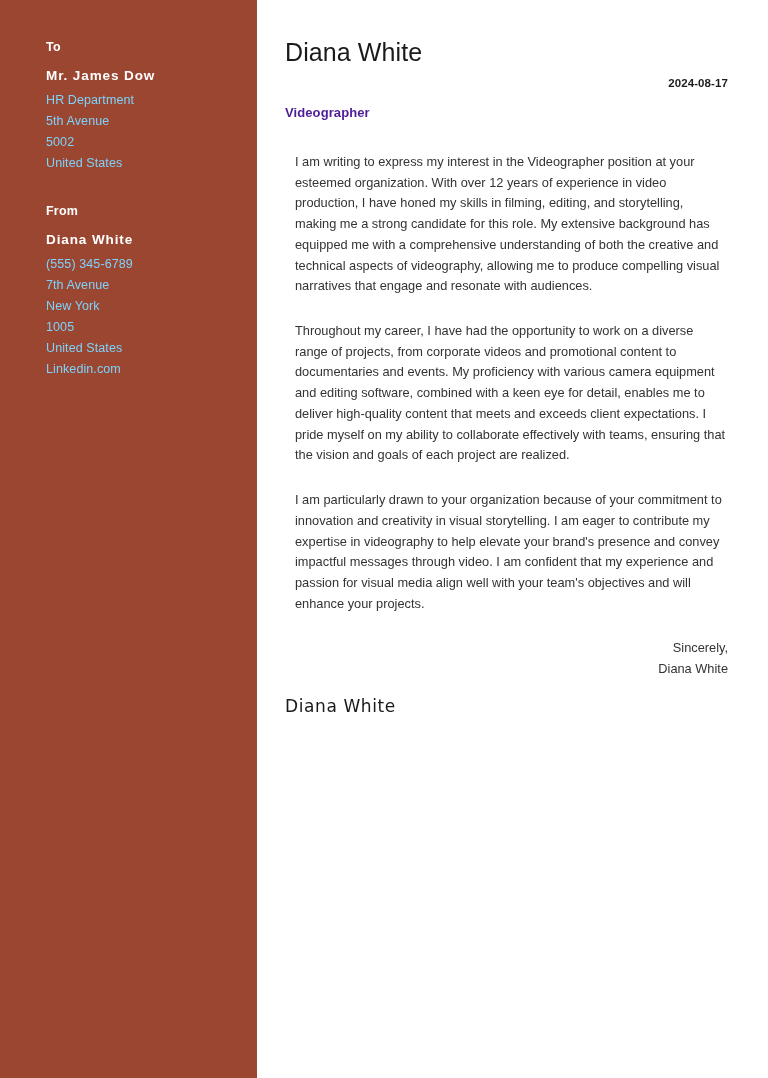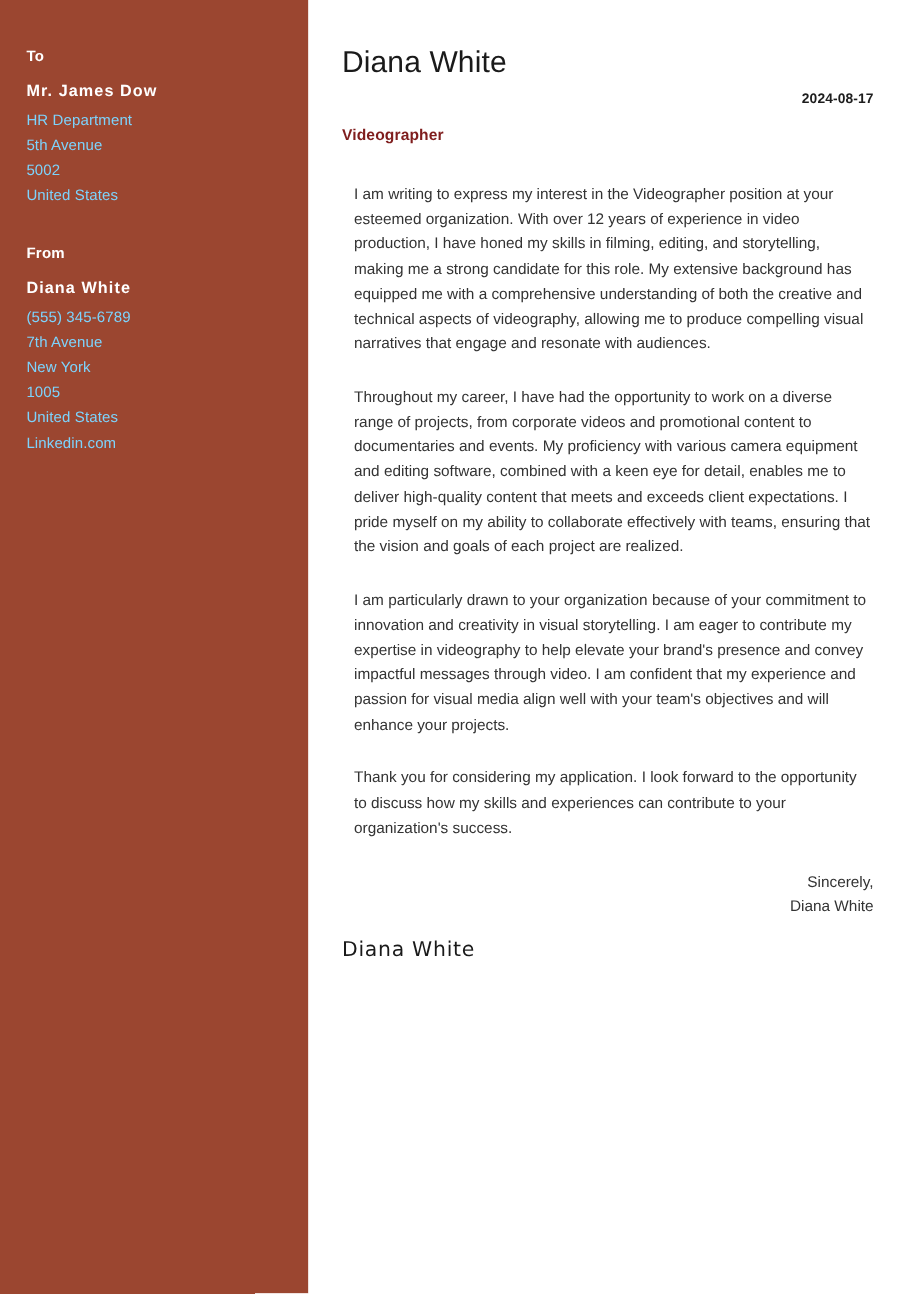--- a/index.html
+++ b/index.html
@@ -21,21 +21,21 @@
     box-sizing: border-box;
   }
 
   
   #sidebar {
     width: 257px;
     min-width: 257px;
     background: #9B4630;
     color: #ffffff;
     box-sizing: border-box;
-    padding: 40px 0 0 22px;
+    padding: 40px 0 0 46px;
   }
   .side-heading {
     font-size: 12.5px;
     font-weight: bold;
     letter-spacing: 0.2px;
     margin: 0 0 14px 0;
     color: #ffffff;
   }
   .side-name {
     font-size: 13.5px;
@@ -72,21 +72,21 @@
     font-size: 11.5px;
     font-weight: bold;
     color: #1d1d1d;
     margin: 0 0 16px 0;
     letter-spacing: 0.1px;
     text-align: right;
   }
   #letter-role {
     font-size: 13px;
     font-weight: bold;
-    color: #7f1d1d;
+    color: #4c1d95;
     margin: 0 0 32px 0;
     letter-spacing: 0.1px;
   }
   .salutation {
     font-size: 12.8px;
     color: #333333;
     line-height: 1.62;
     margin: 0 0 24px 0;
   }
   .body-par {
@@ -143,21 +143,20 @@
   <main id="main">
 
     <h1 id="letter-title">Diana White</h1>
     <div id="letter-date">2024-08-17</div>
     <div id="letter-role">Videographer</div>
 
 
     <p class="body-par">I am writing to express my interest in the Videographer position at your esteemed organization. With over 12 years of experience in video production, I have honed my skills in filming, editing, and storytelling, making me a strong candidate for this role. My extensive background has equipped me with a comprehensive understanding of both the creative and technical aspects of videography, allowing me to produce compelling visual narratives that engage and resonate with audiences.</p>
     <p class="body-par">Throughout my career, I have had the opportunity to work on a diverse range of projects, from corporate videos and promotional content to documentaries and events. My proficiency with various camera equipment and editing software, combined with a keen eye for detail, enables me to deliver high-quality content that meets and exceeds client expectations. I pride myself on my ability to collaborate effectively with teams, ensuring that the vision and goals of each project are realized.</p>
     <p class="body-par">I am particularly drawn to your organization because of your commitment to innovation and creativity in visual storytelling. I am eager to contribute my expertise in videography to help elevate your brand's presence and convey impactful messages through video. I am confident that my experience and passion for visual media align well with your team's objectives and will enhance your projects.</p>
-    <p class="body-par">Thank you for considering my application. I look forward to the opportunity to discuss how my skills and experiences can contribute to your organization's success.</p>
 
     <div id="closing-block">
       <div class="closing-line">Sincerely,</div>
       <div class="closing-line">Diana White</div>
     </div>
 
     <div id="signature">Diana White</div>
 
   </main>
 

